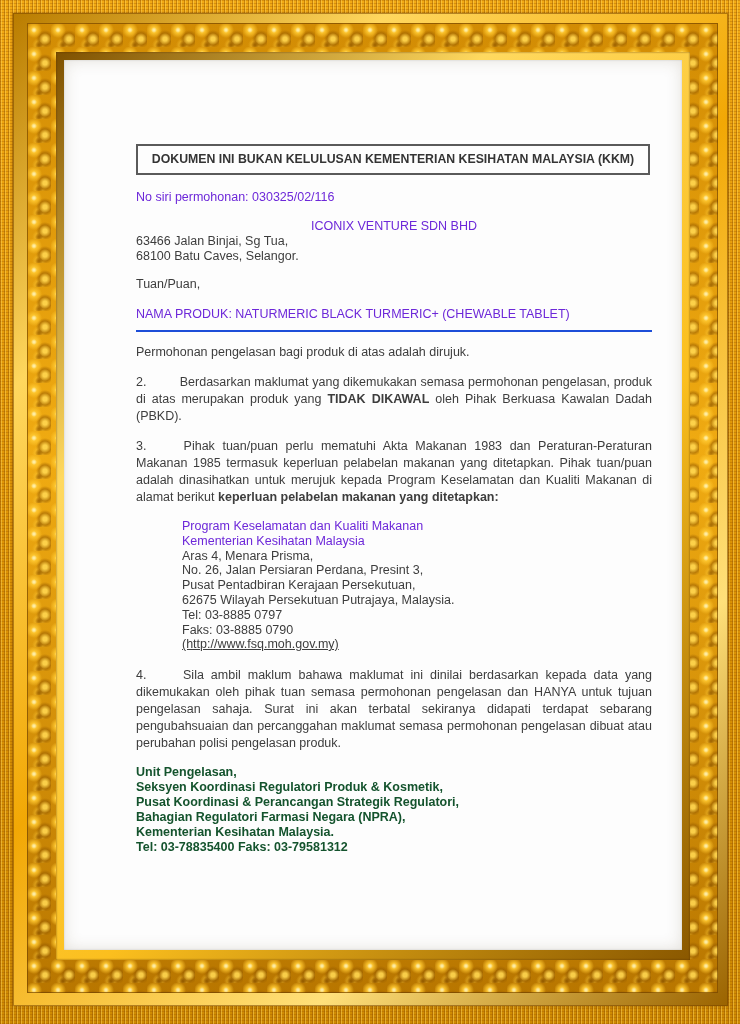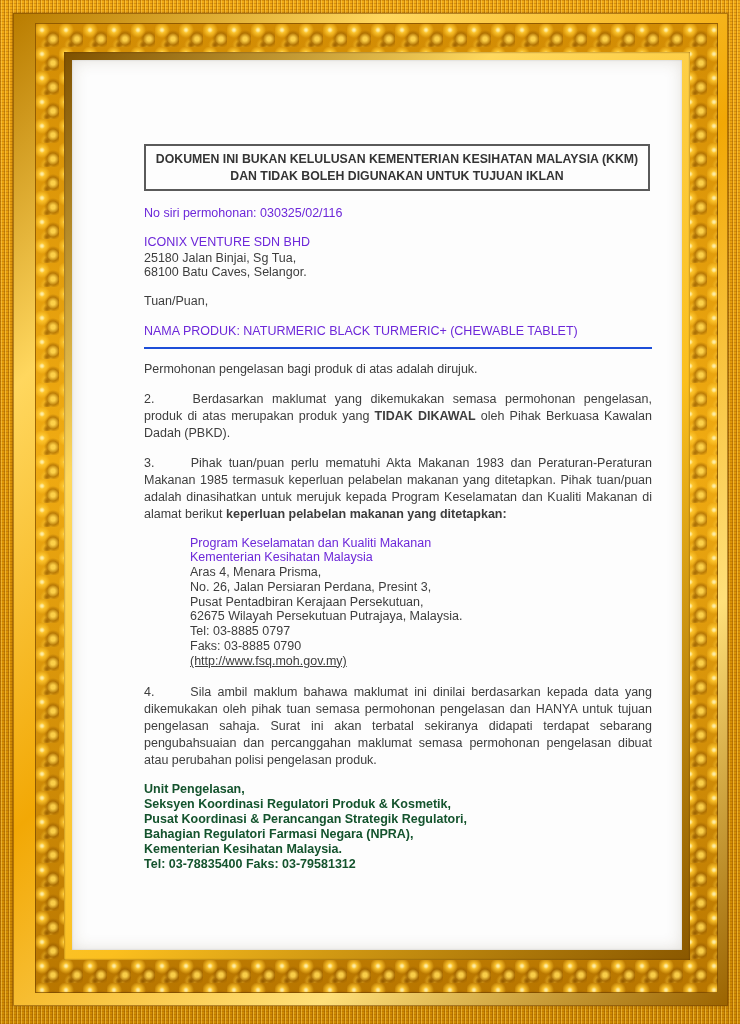--- a/index.html
+++ b/index.html
@@ -16,21 +16,21 @@
     box-sizing: border-box;
     padding: 13px 12px 18px 13px;
     background:
       repeating-linear-gradient(90deg, rgba(150,85,0,.45) 0 1px, rgba(255,215,90,.5) 1px 2px, rgba(220,150,10,0) 2px 4px),
       repeating-linear-gradient(0deg, rgba(150,85,0,.30) 0 1px, transparent 1px 3px),
       linear-gradient(180deg, #f3aa14, #dd9305 55%, #cf8a03);
   }
   .frame-main {
     width: 100%; height: 100%;
     box-sizing: border-box;
-    padding: 10px 10px 13px 22px;
+    padding: 10px 10px 13px 14px;
     background: linear-gradient(135deg, #b97c00, #ffd75e 22%, #f2a805 48%, #ffe07a 76%, #9a6300);
     box-shadow: inset 0 0 0 1px rgba(120,70,0,.55), 0 0 3px rgba(90,50,0,.4);
   }
   .frame-ornate {
     width: 100%; height: 100%;
     box-sizing: border-box;
     padding: 29px 28px 33px 29px;
     background-color: #c07c00;
     background-image:
       radial-gradient(circle at 7px 7px, rgba(255,240,170,.95) 1px, rgba(255,200,48,.9) 3px, rgba(140,85,0,0) 8px),
@@ -66,21 +66,21 @@
     border: 2px solid #5a5a5a;
     padding: 5px 4px;
     text-align: center;
     font-weight: bold;
     color: #343434;
     font-size: 12.3px;
     line-height: 16.5px;
     margin: 0 2px 14px 0;
   }
   .addr { margin: 0 0 13px 0; line-height: 14.5px; }
-  .addr .bold { line-height: 15.5px; }
+  .addr .bold { line-height: 15.5px; text-align: center; }
 
   .product {
     border-bottom: 2px solid #1d4ed8;
     padding-bottom: 7px;
     margin-bottom: 12px !important;
   }
 
   .para { text-align: justify; }
   .num { display: inline-block; width: 40px; }
 
@@ -100,28 +100,27 @@
 
 <div class="photo">
   <div class="frame-outer">
     <div class="frame-main">
       <div class="frame-ornate">
         <div class="frame-lip">
           <div class="paper">
 
             <div class="disclaimer">
               <div>DOKUMEN INI BUKAN KELULUSAN KEMENTERIAN KESIHATAN MALAYSIA (KKM)</div>
-              <div>DAN TIDAK BOLEH DIGUNAKAN UNTUK TUJUAN IKLAN</div>
             </div>
 
             <p class="bold">No siri permohonan: 030325/02/116</p>
 
             <div class="addr">
               <div class="bold">ICONIX VENTURE SDN BHD</div>
-              <div>25180 Jalan Binjai, Sg Tua,</div>
+              <div>63466 Jalan Binjai, Sg Tua,</div>
               <div>68100 Batu Caves, Selangor.</div>
             </div>
 
             <p>Tuan/Puan,</p>
 
 
             <p class="bold product">NAMA PRODUK: NATURMERIC BLACK TURMERIC+ (CHEWABLE TABLET)</p>
 
             <p>Permohonan pengelasan bagi produk di atas adalah dirujuk.</p>
 

